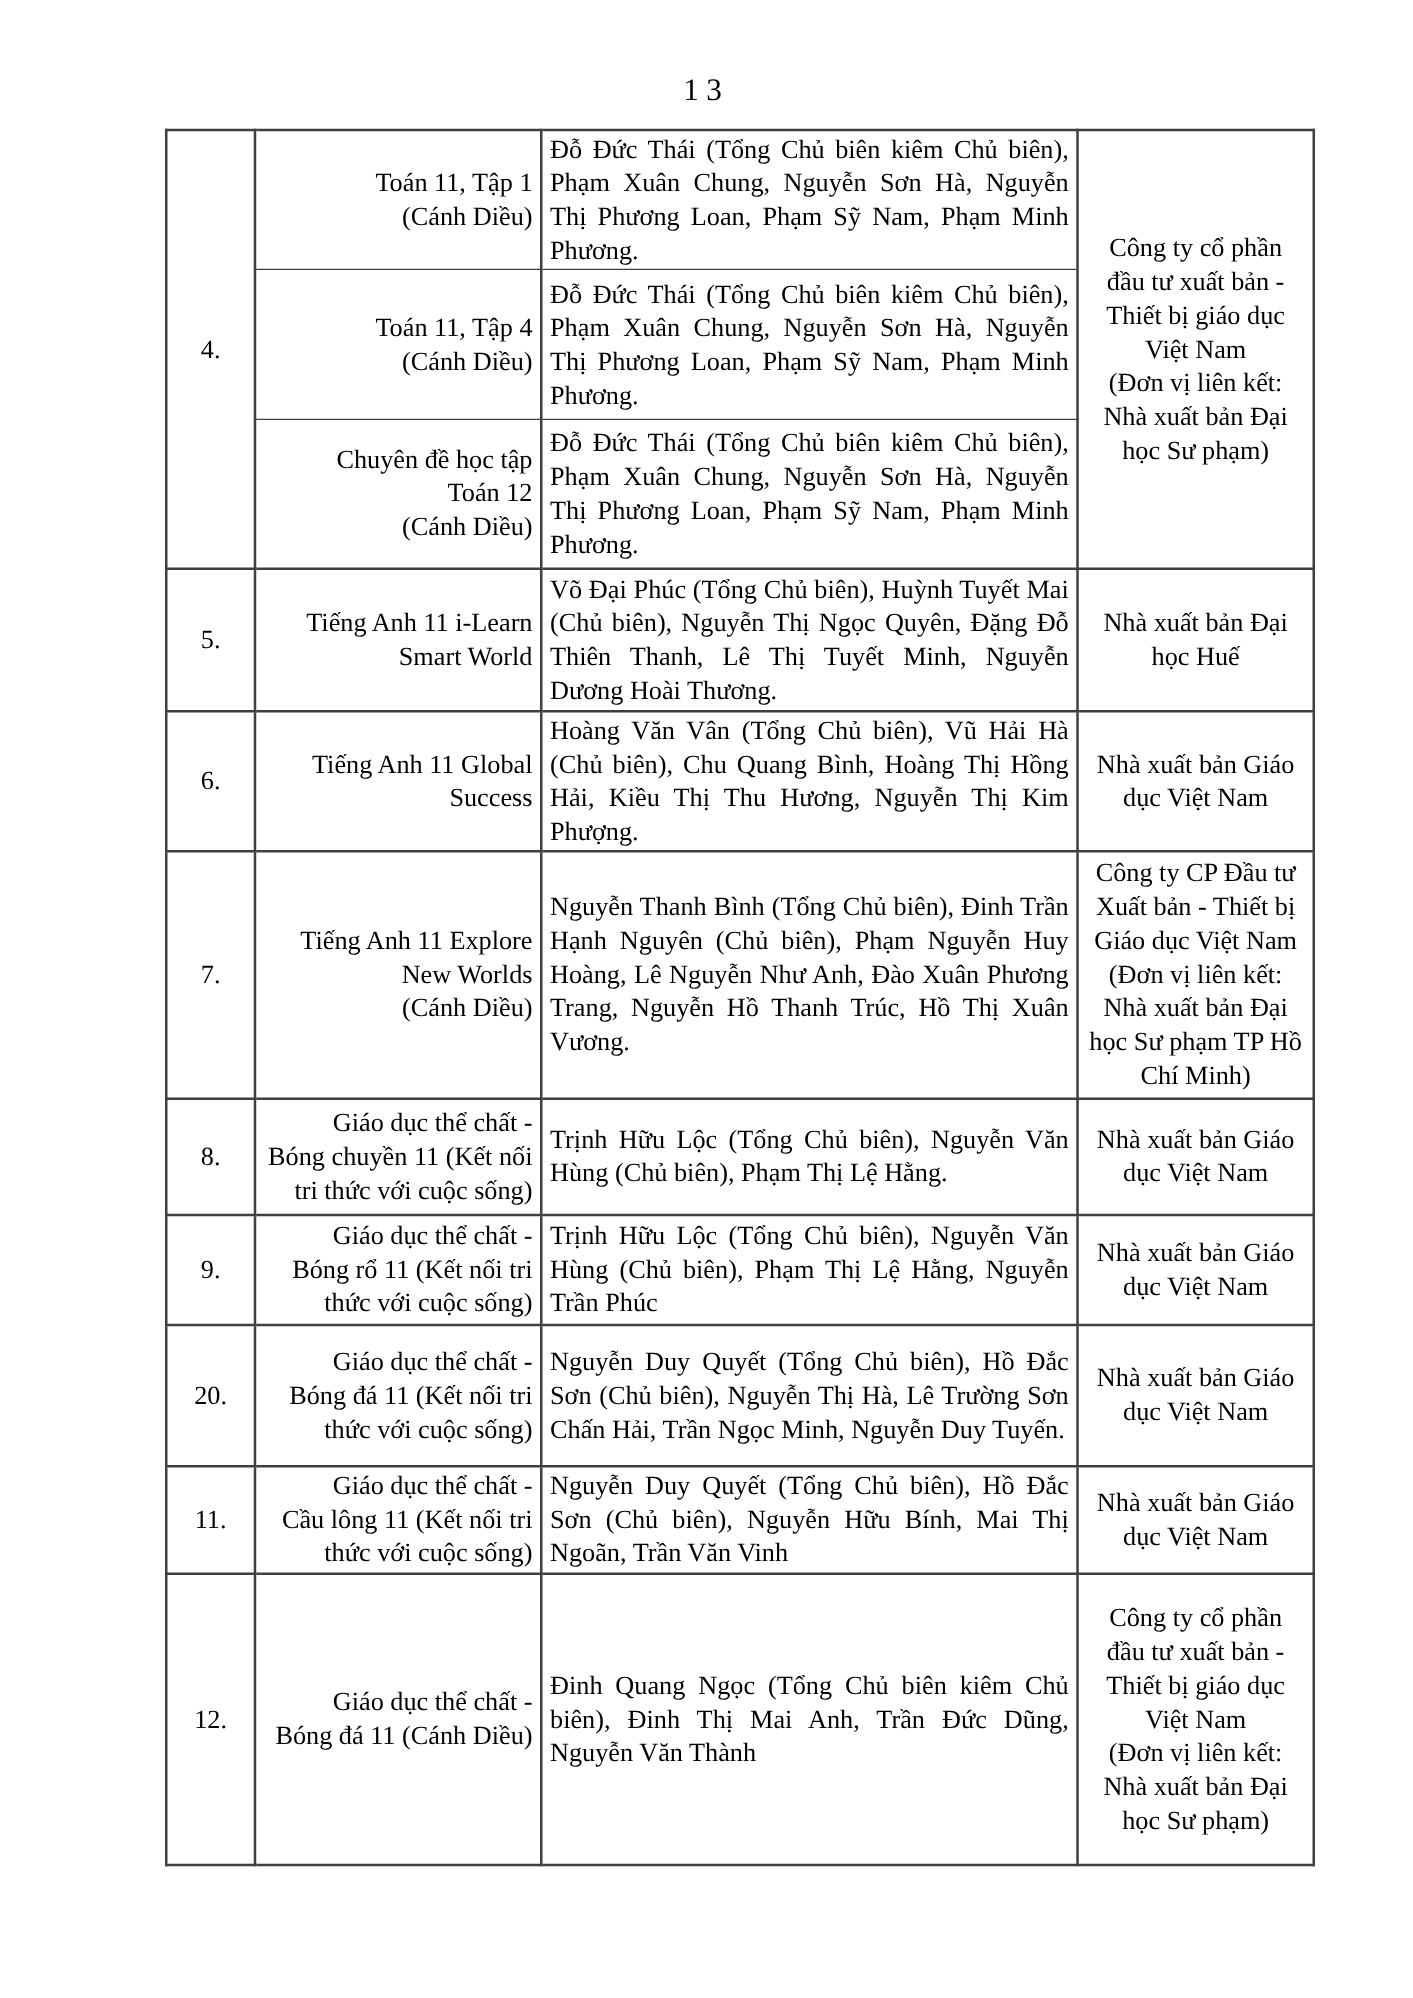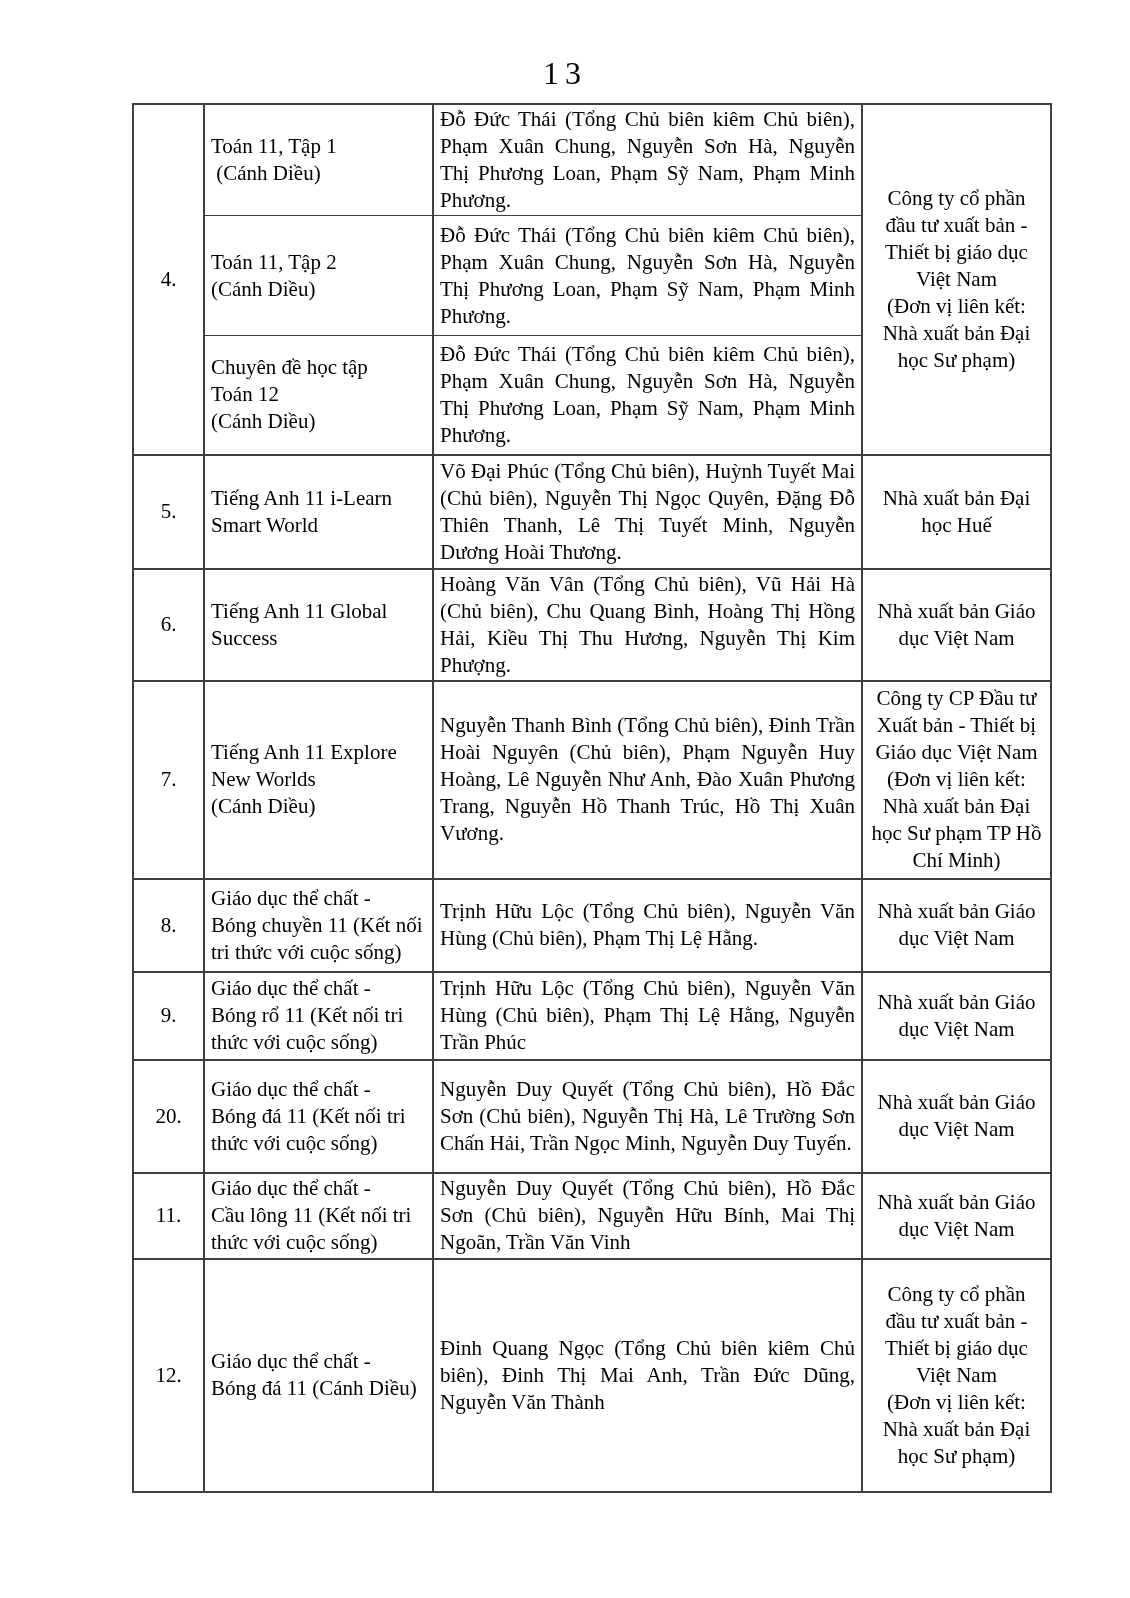--- a/index.html
+++ b/index.html
@@ -11,21 +11,21 @@
     width: 1130px;
     height: 1598px;
     font-family: "Liberation Serif", "DejaVu Serif", serif;
     color: #000000;
     position: relative;
   }
   .page-number {
     padding-top: 57px;
     width: 1130px;
     text-align: center;
-    font-size: 32px;
+    font-size: 25px;
     letter-spacing: 6px;
     line-height: 32px;
   }
   table.book-table {
     border-collapse: collapse;
     table-layout: fixed;
     width: 918px;
     margin: 14px 0 0 132px;
   }
   table.book-table td {
@@ -40,21 +40,21 @@
   col.c-title { width: 229px; }
   col.c-auth  { width: 429px; }
   col.c-pub   { width: 189px; }
 
   td.num {
     text-align: center;
     padding: 1px 2px;
   }
   td.title {
     white-space: pre-line;
-    text-align: left;
+    text-align: right;
   }
   td.authors {
     text-align: justify;
     margin-left: 12px;
   }
   td.publisher {
     white-space: pre-line;
     text-align: center;
   }
   
@@ -94,21 +94,21 @@
       <td class="authors sub">Đỗ Đức Thái (Tổng Chủ biên kiêm Chủ biên), Phạm Xuân Chung, Nguyễn Sơn Hà, Nguyễn Thị Phương Loan, Phạm Sỹ Nam, Phạm Minh Phương.</td>
       <td class="publisher" rowspan="3">Công ty cổ phần
 đầu tư xuất bản -
 Thiết bị giáo dục
 Việt Nam
 (Đơn vị liên kết:
 Nhà xuất bản Đại
 học Sư phạm)</td>
     </tr>
     <tr class="r4b">
-      <td class="title sub">Toán 11, Tập 2
+      <td class="title sub">Toán 11, Tập 4
 (Cánh Diều)</td>
       <td class="authors sub">Đỗ Đức Thái (Tổng Chủ biên kiêm Chủ biên), Phạm Xuân Chung, Nguyễn Sơn Hà, Nguyễn Thị Phương Loan, Phạm Sỹ Nam, Phạm Minh Phương.</td>
     </tr>
     <tr class="r4c">
       <td class="title sub">Chuyên đề học tập
 Toán 12
 (Cánh Diều)</td>
       <td class="authors sub">Đỗ Đức Thái (Tổng Chủ biên kiêm Chủ biên), Phạm Xuân Chung, Nguyễn Sơn Hà, Nguyễn Thị Phương Loan, Phạm Sỹ Nam, Phạm Minh Phương.</td>
     </tr>
 
@@ -126,21 +126,21 @@
 Success</td>
       <td class="authors">Hoàng Văn Vân (Tổng Chủ biên), Vũ Hải Hà (Chủ biên), Chu Quang Bình, Hoàng Thị Hồng Hải, Kiều Thị Thu Hương, Nguyễn Thị Kim Phượng.</td>
       <td class="publisher">Nhà xuất bản Giáo
 dục Việt Nam</td>
     </tr>
     <tr class="r7">
       <td class="num">7.</td>
       <td class="title">Tiếng Anh 11 Explore
 New Worlds
 (Cánh Diều)</td>
-      <td class="authors">Nguyễn Thanh Bình (Tổng Chủ biên), Đinh Trần Hoài Nguyên (Chủ biên), Phạm Nguyễn Huy Hoàng, Lê Nguyễn Như Anh, Đào Xuân Phương Trang, Nguyễn Hồ Thanh Trúc, Hồ Thị Xuân Vương.</td>
+      <td class="authors">Nguyễn Thanh Bình (Tổng Chủ biên), Đinh Trần Hạnh Nguyên (Chủ biên), Phạm Nguyễn Huy Hoàng, Lê Nguyễn Như Anh, Đào Xuân Phương Trang, Nguyễn Hồ Thanh Trúc, Hồ Thị Xuân Vương.</td>
       <td class="publisher">Công ty CP Đầu tư
 Xuất bản - Thiết bị
 Giáo dục Việt Nam
 (Đơn vị liên kết:
 Nhà xuất bản Đại
 học Sư phạm TP Hồ
 Chí Minh)</td>
     </tr>
     <tr class="r8">
       <td class="num">8.</td>

